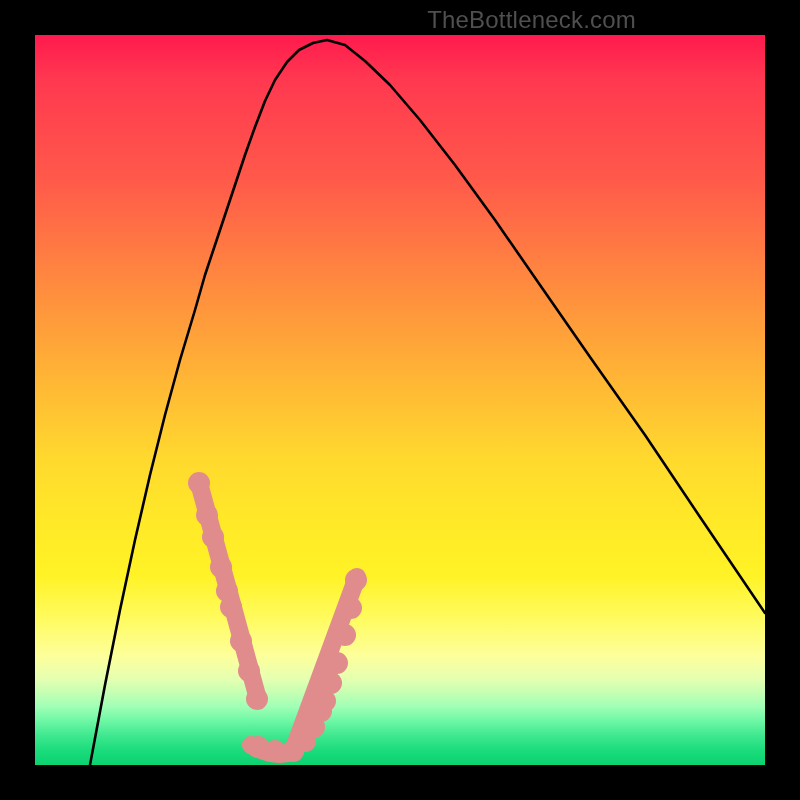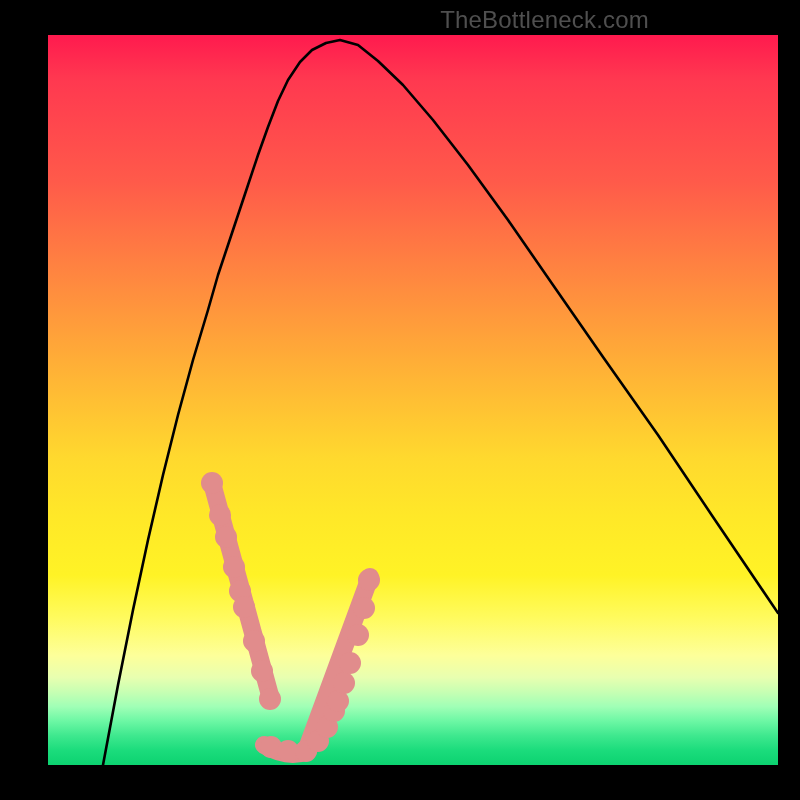--- a/index.html
+++ b/index.html
@@ -11,21 +11,20 @@
     background: #000;
     font-family: Arial, Helvetica, sans-serif;
   }
   .frame {
     position: absolute;
     left: 0;
     top: 0;
     width: 648px;
     height: 800px;
     background: #000;
-    margin-left: 13px;
   }
   .plot {
     position: absolute;
     left: 35px;
     top: 35px;
     width: 730px;
     height: 730px;
     
     background: linear-gradient(
       to bottom,

